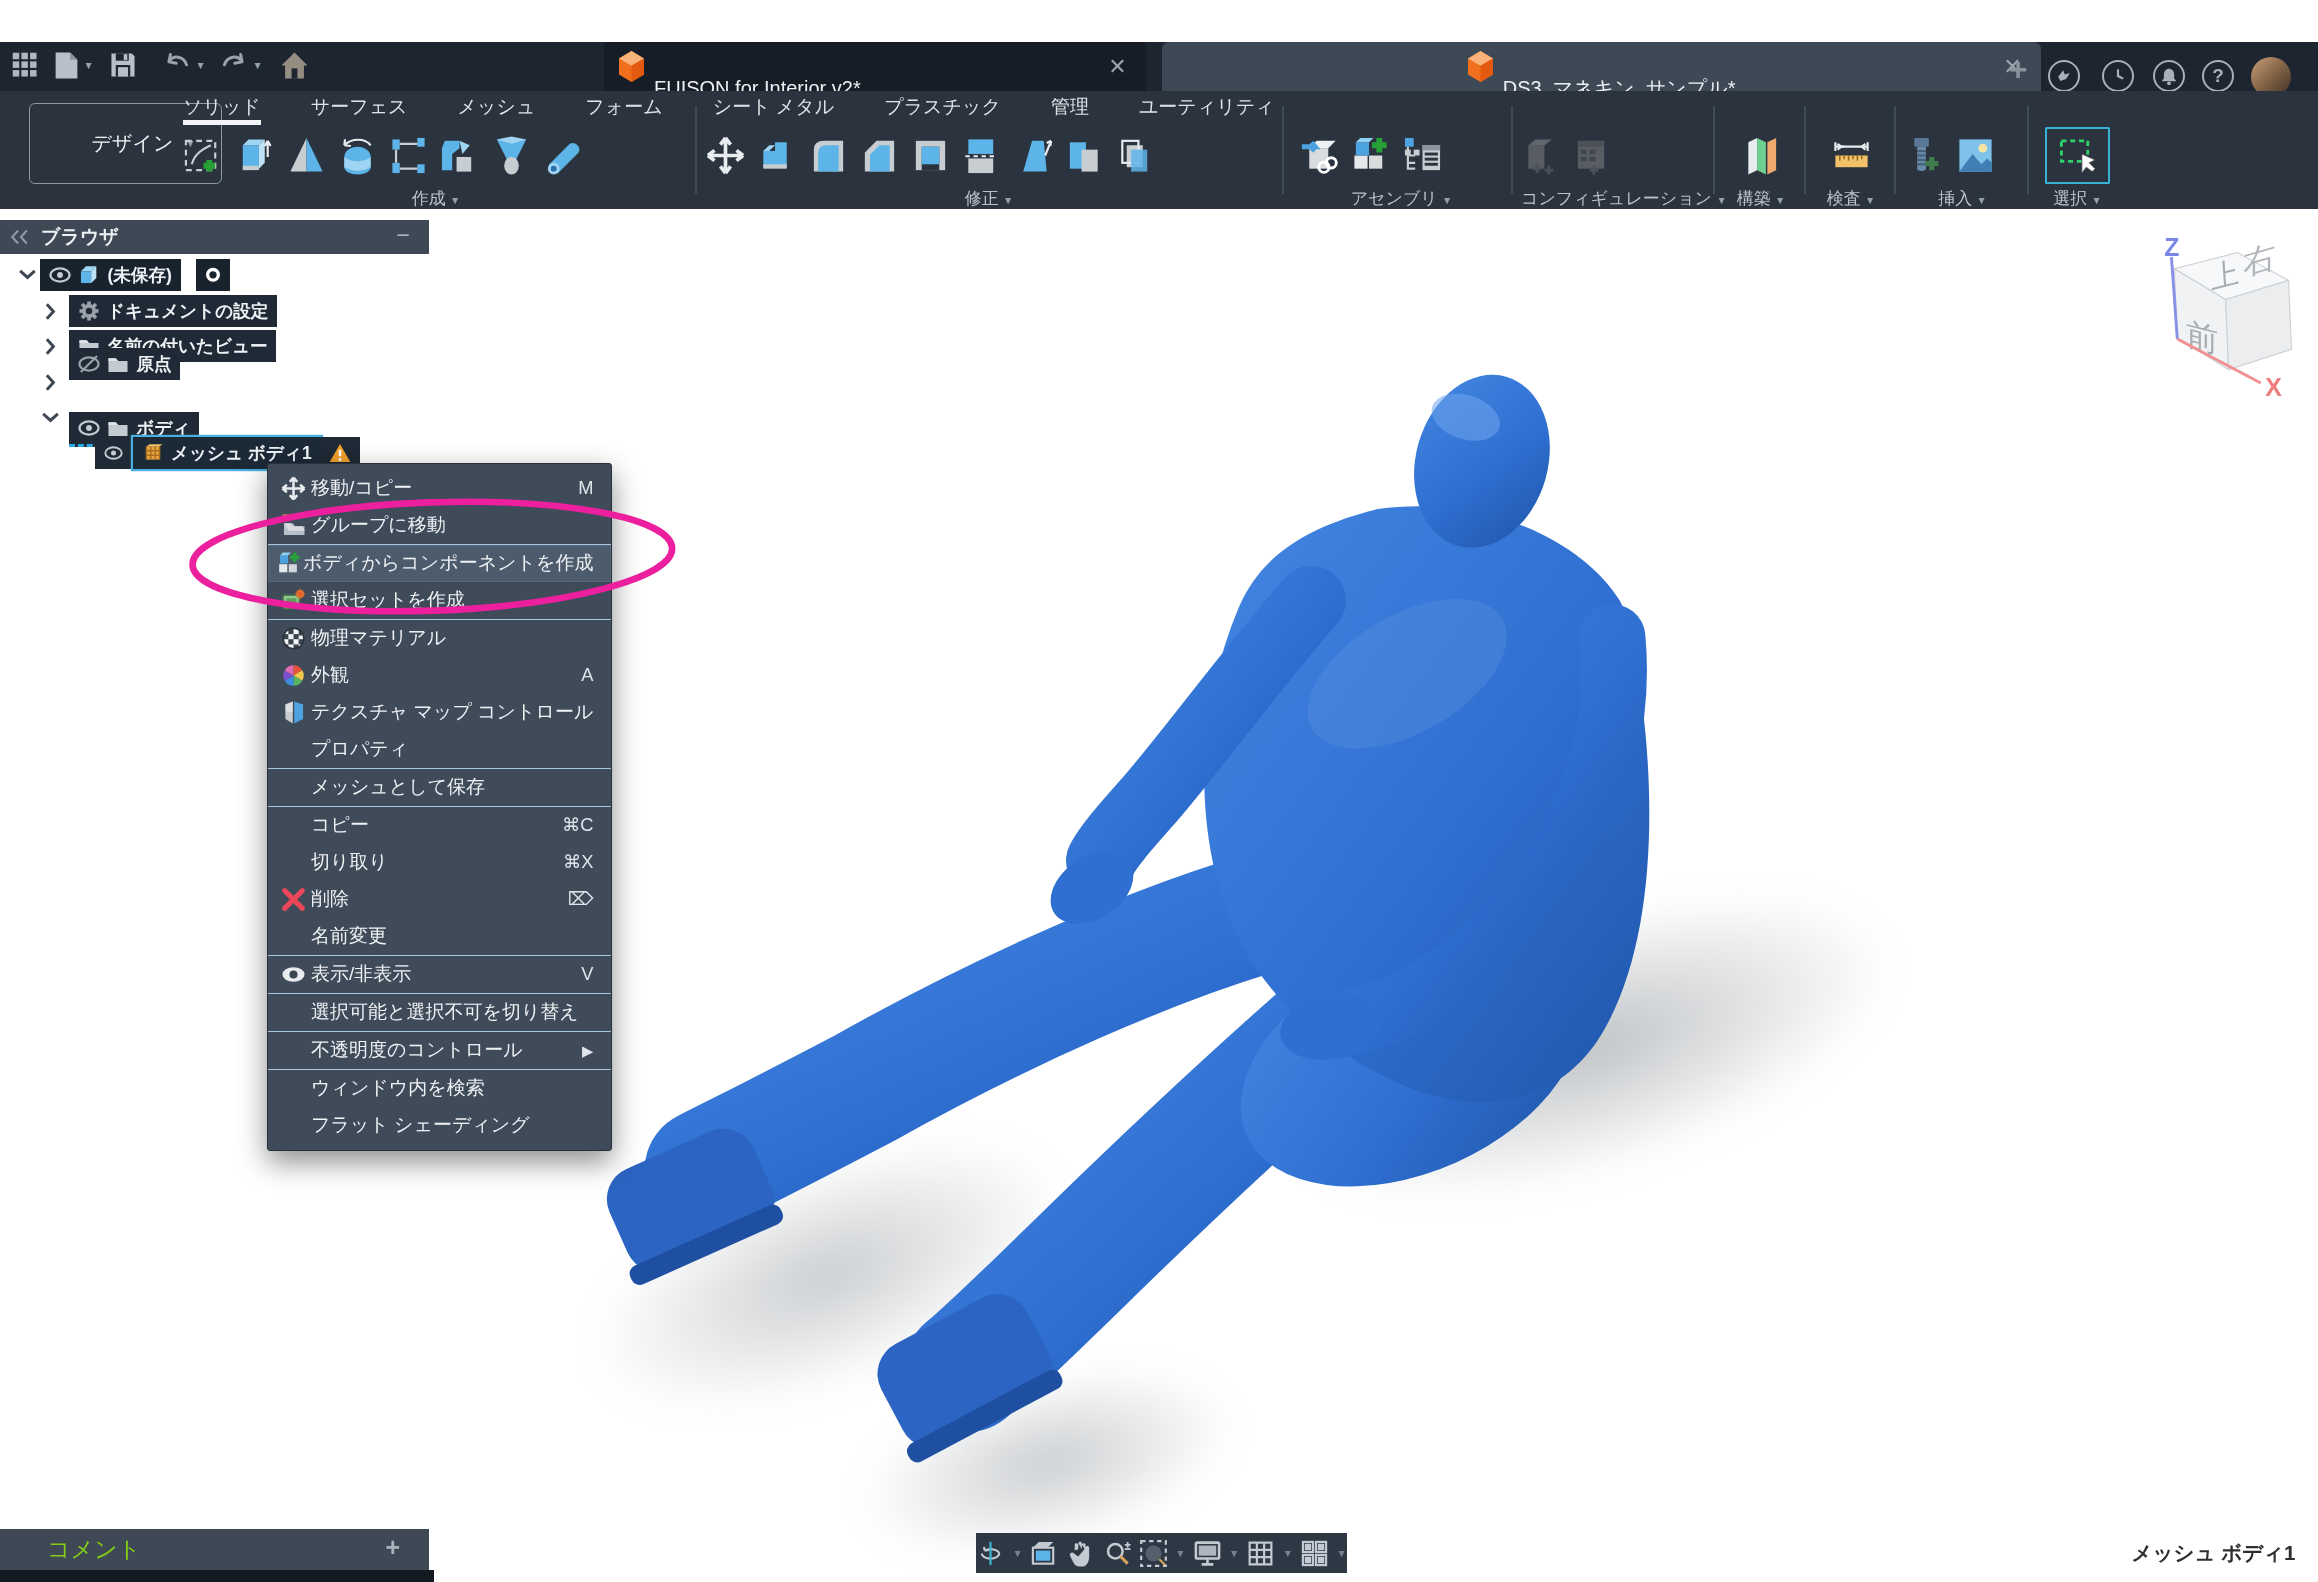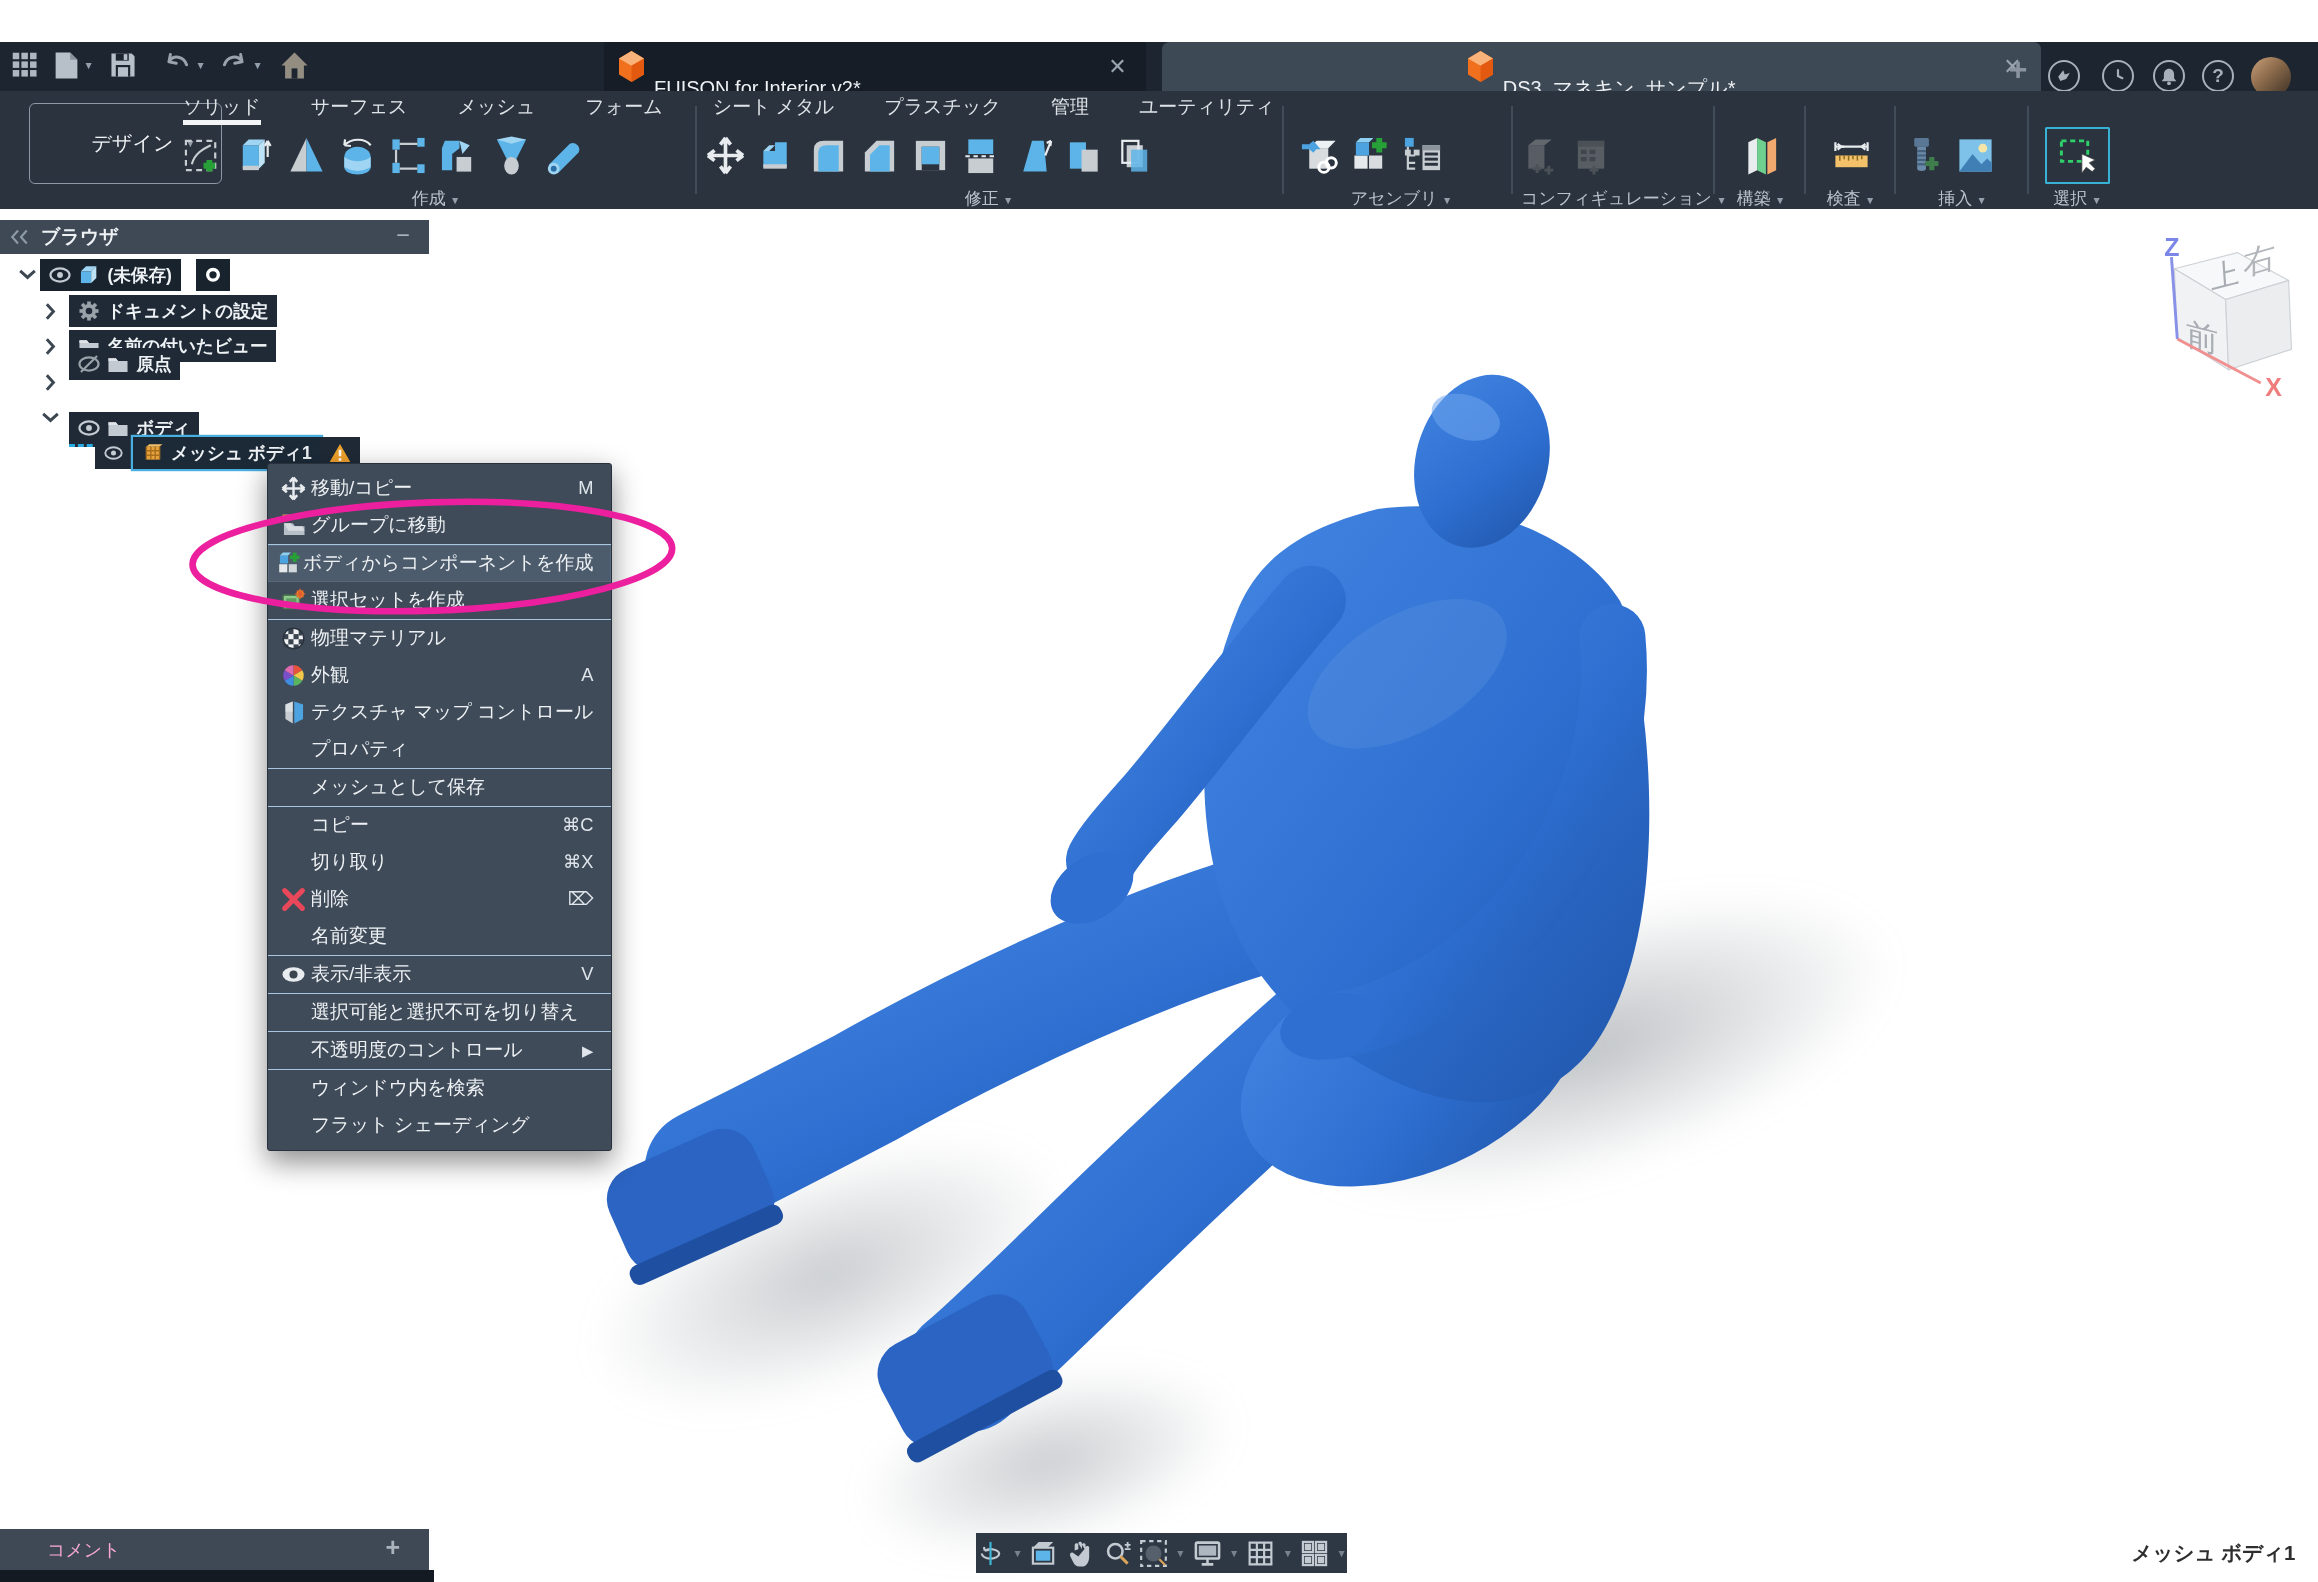--- a/index.html
+++ b/index.html
@@ -783,21 +783,21 @@
           <rect x="8" y="8" width="6" height="6" fill="#c3cad1"></rect>
           <rect x="26" y="8" width="6" height="6" fill="#c3cad1"></rect>
           <rect x="8" y="26" width="6" height="6" fill="#c3cad1"></rect>
           <rect x="26" y="26" width="6" height="6" fill="#c3cad1"></rect>
         </g>
       </svg>
     <span class="ncaret">▼</span>
   </div>
 
   <div class="abs" id="commentbar">
-    <span style="margin-left:47px;color:#f9a8d4;font-size:18px">コメント</span>
+    <span style="margin-left:47px;color:#84cc16;font-size:23px">コメント</span>
     <span class="abs" style="right:29px;color:#aab3bc;font-size:25px;font-weight:bold;top:4.4px">+</span>
   </div>
   <div class="abs" id="comment-strip"></div>
 
   <div class="abs" id="status-label">メッシュ ボディ1</div>
 
 </div>
 
 
 </body></html>

